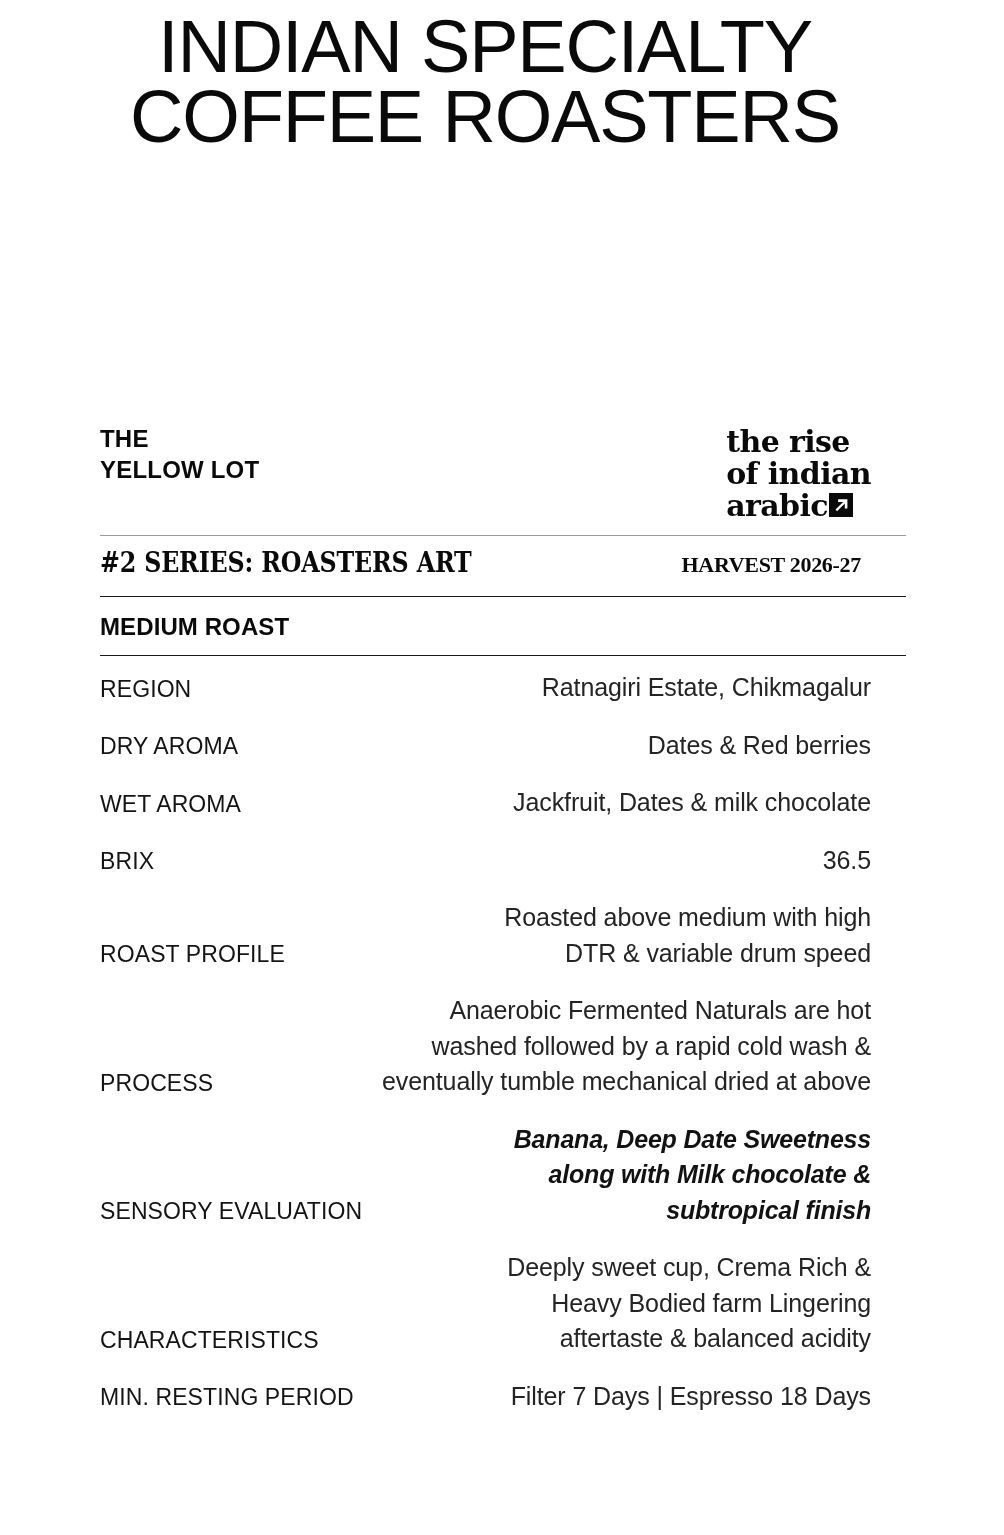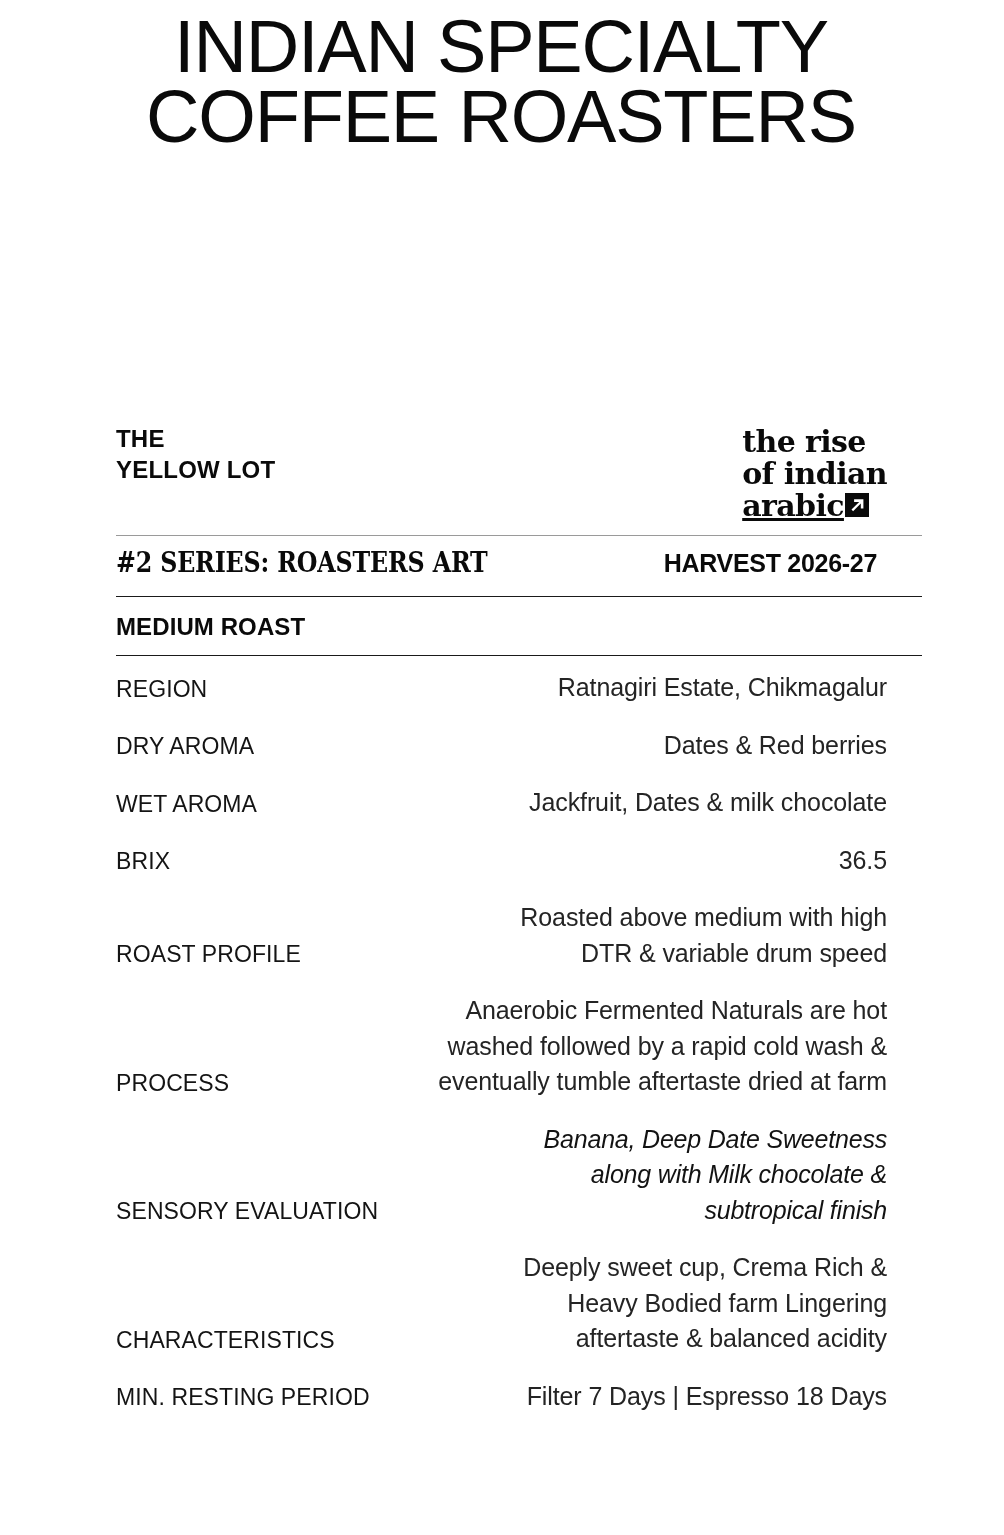--- a/index.html
+++ b/index.html
@@ -14,21 +14,20 @@
     color: #111111;
     -webkit-font-smoothing: antialiased;
     overflow: hidden;
   }
 
   .page {
     position: relative;
     width: 970px;
     height: 1535px;
     box-sizing: border-box;
-    margin-left: 16px;
   }
 
   
   .masthead {
     position: absolute;
     left: 0;
     right: 0;
     top: 12px;
     text-align: center;
   }
@@ -69,21 +68,20 @@
     letter-spacing: -0.6px;
     text-align: left;
     color: #0a0a0a;
     margin-top: 2px;
   }
   .brand-line { display: block; white-space: nowrap; }
   .brand-line-3 {
     display: flex;
     align-items: center;
     gap: 0px;
-    text-decoration: underline;
   }
   .arrow-mark {
     display: inline-block;
     width: 24px;
     height: 24px;
     background: #0a0a0a;
     position: relative;
     margin-left: 1px;
     flex: 0 0 auto;
   }
@@ -113,25 +111,26 @@
     font-family: "DejaVu Serif", "Liberation Serif", serif;
     font-weight: 700;
     font-size: 27px;
     letter-spacing: -0.2px;
     transform: scaleX(0.88);
     transform-origin: left center;
     color: #0a0a0a;
     white-space: nowrap;
   }
   .harvest-label {
-    font-size: 25px;
+    font-size: 22px;
     font-weight: 700;
     letter-spacing: -0.3px;
     color: #0a0a0a;
     white-space: nowrap;
+    font-family: Liberation Serif, serif;
   }
 
   
   .roast-level {
     position: absolute;
     left: 100px;
     top: 613px;
     font-size: 24px;
     font-weight: 700;
     letter-spacing: 0.1px;
@@ -166,21 +165,21 @@
     font-size: 25px;
     font-weight: 400;
     line-height: 1.42;
     letter-spacing: -0.1px;
     color: #242424;
     text-align: right;
     flex: 1 1 auto;
   }
   .spec-value .vline { display: block; }
   .spec-value.emphasis {
-    font-weight: 400;
+    font-weight: 700;
     font-style: italic;
     color: #121212;
     letter-spacing: -0.2px;
   }
 </style>
 </head>
 <body>
 
 <div class="page">
 
@@ -252,21 +251,21 @@
         <div class="spec-value">
           <span class="vline">Roasted above medium with high</span>
           <span class="vline">DTR &amp; variable drum speed</span>
         </div>
       </div>
       <div class="spec-row">
         <div class="spec-label">PROCESS</div>
         <div class="spec-value">
           <span class="vline">Anaerobic Fermented Naturals are hot</span>
           <span class="vline">washed followed by a rapid cold wash &amp;</span>
-          <span class="vline">eventually tumble aftertaste dried at farm</span>
+          <span class="vline">eventually tumble mechanical dried at above</span>
         </div>
       </div>
       <div class="spec-row">
         <div class="spec-label">SENSORY EVALUATION</div>
         <div class="spec-value emphasis">
           <span class="vline">Banana, Deep Date Sweetness</span>
           <span class="vline">along with Milk chocolate &amp;</span>
           <span class="vline">subtropical finish</span>
         </div>
       </div>

